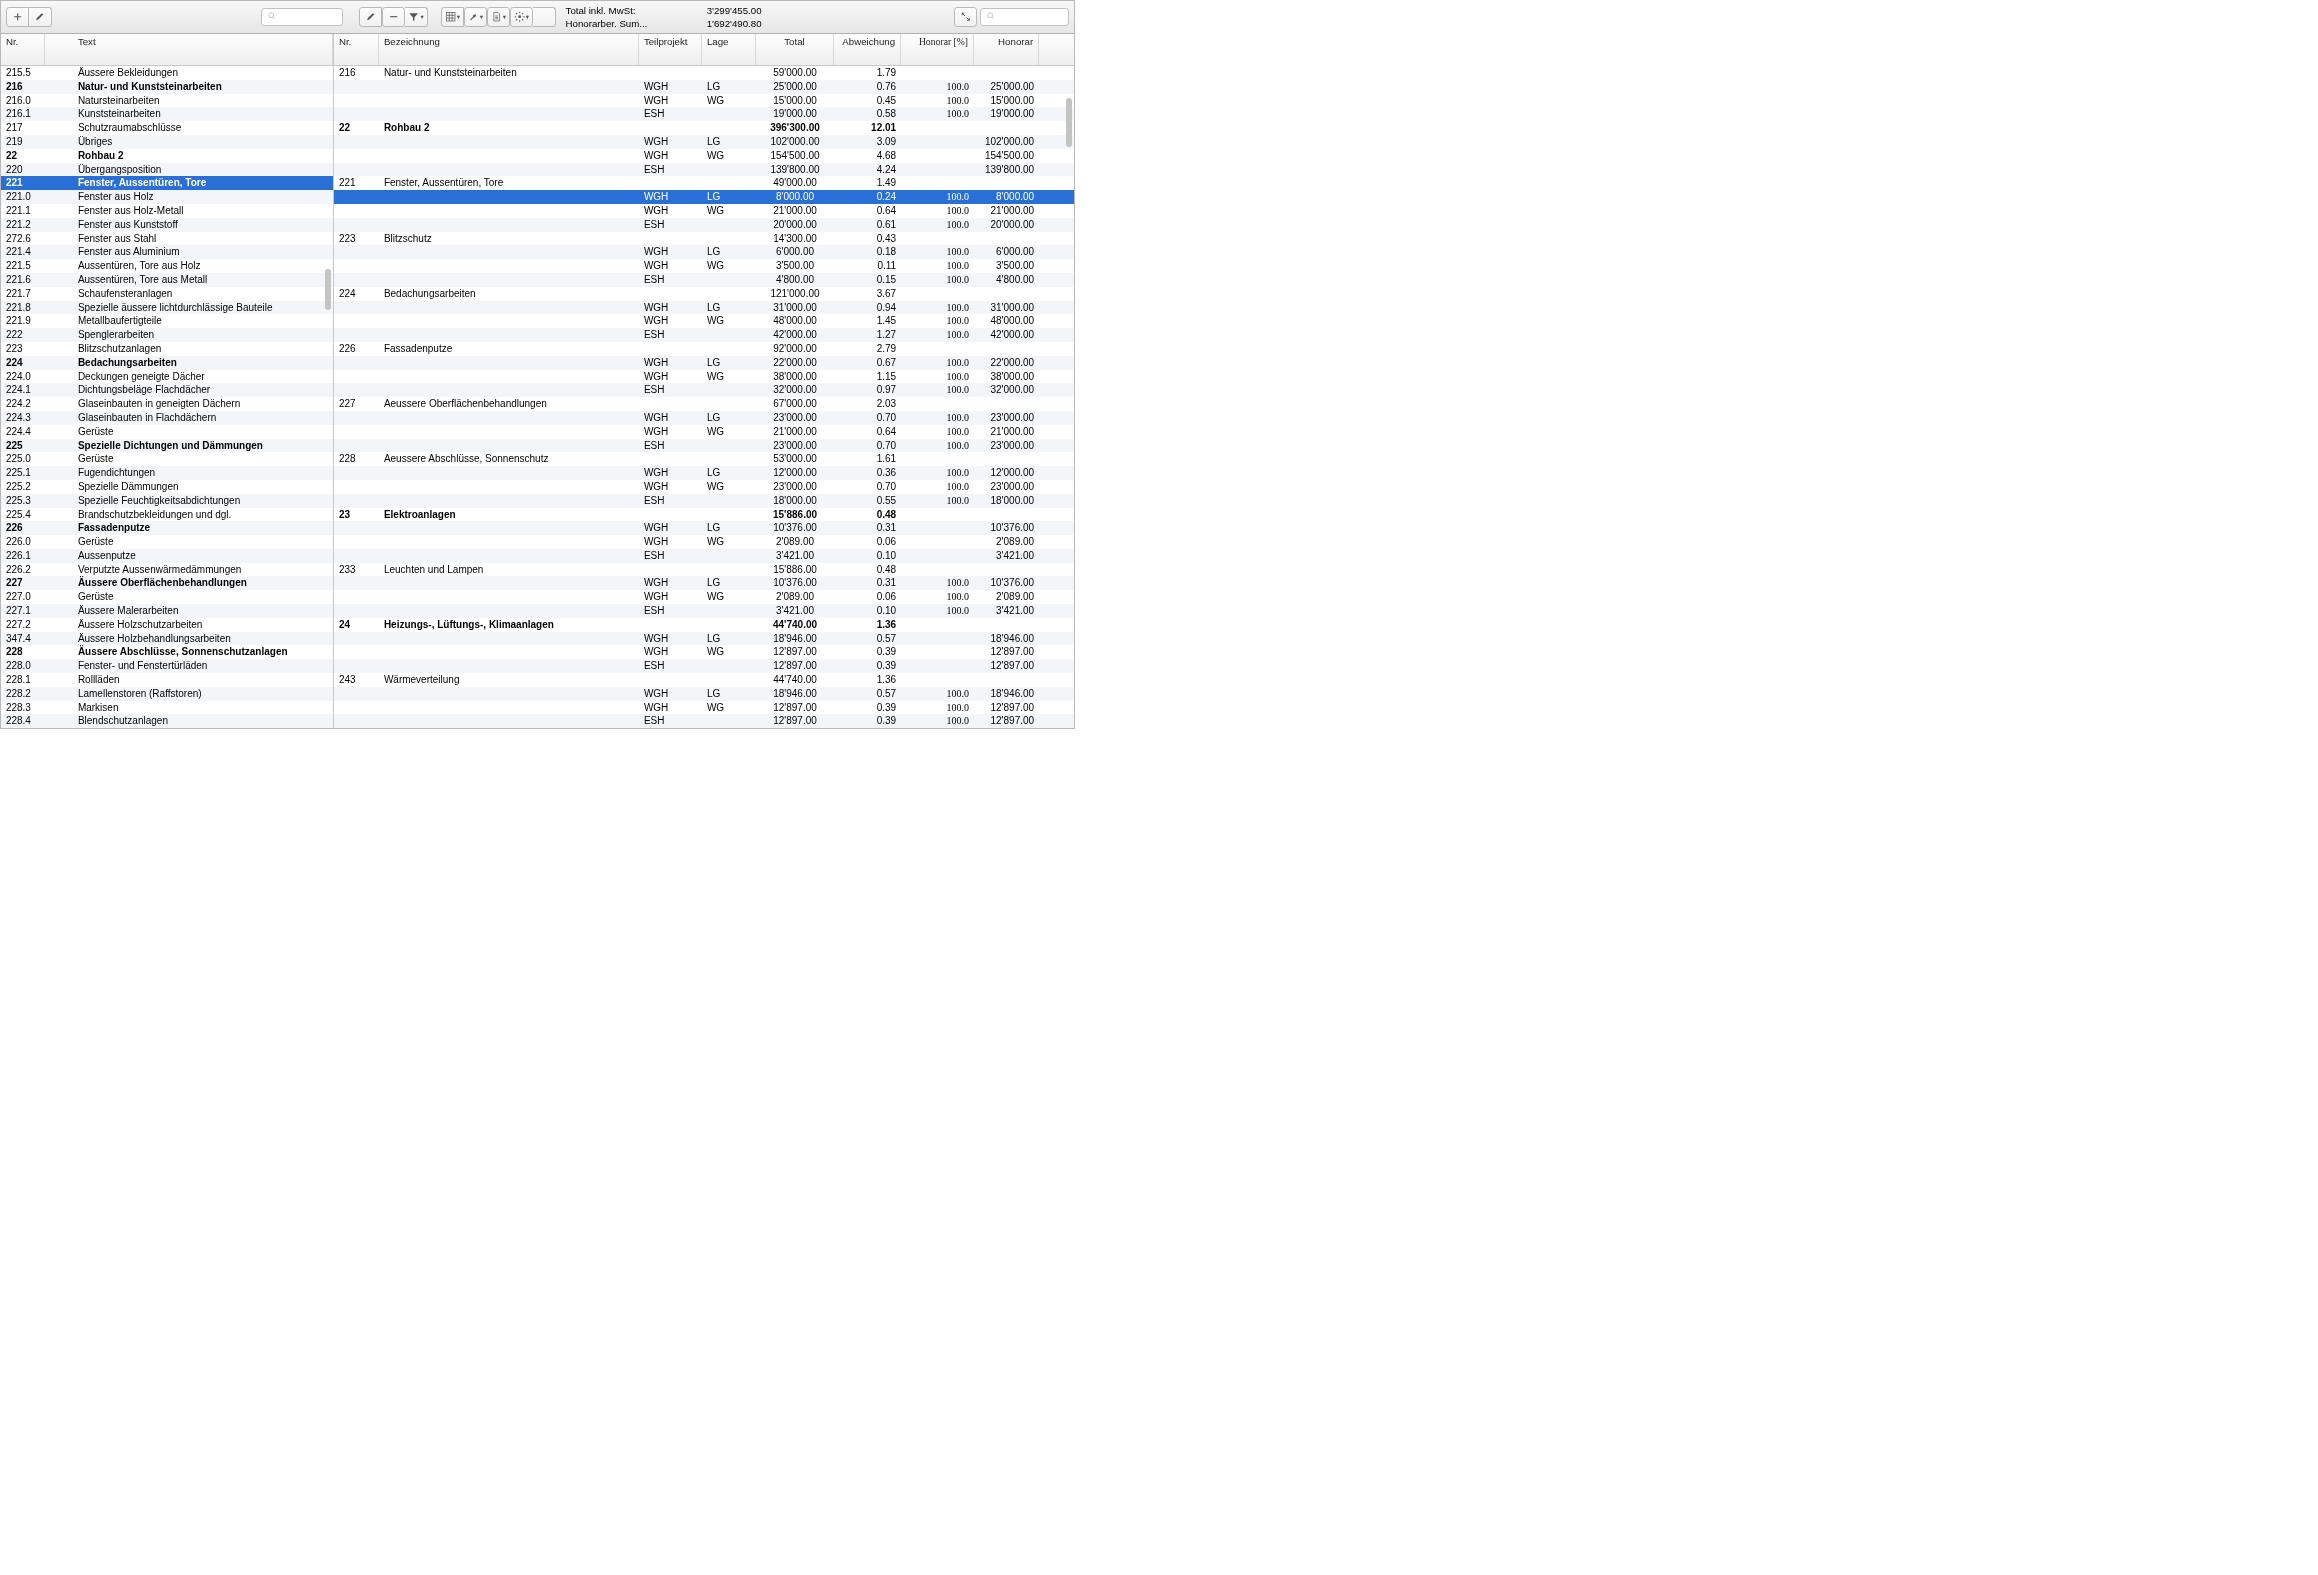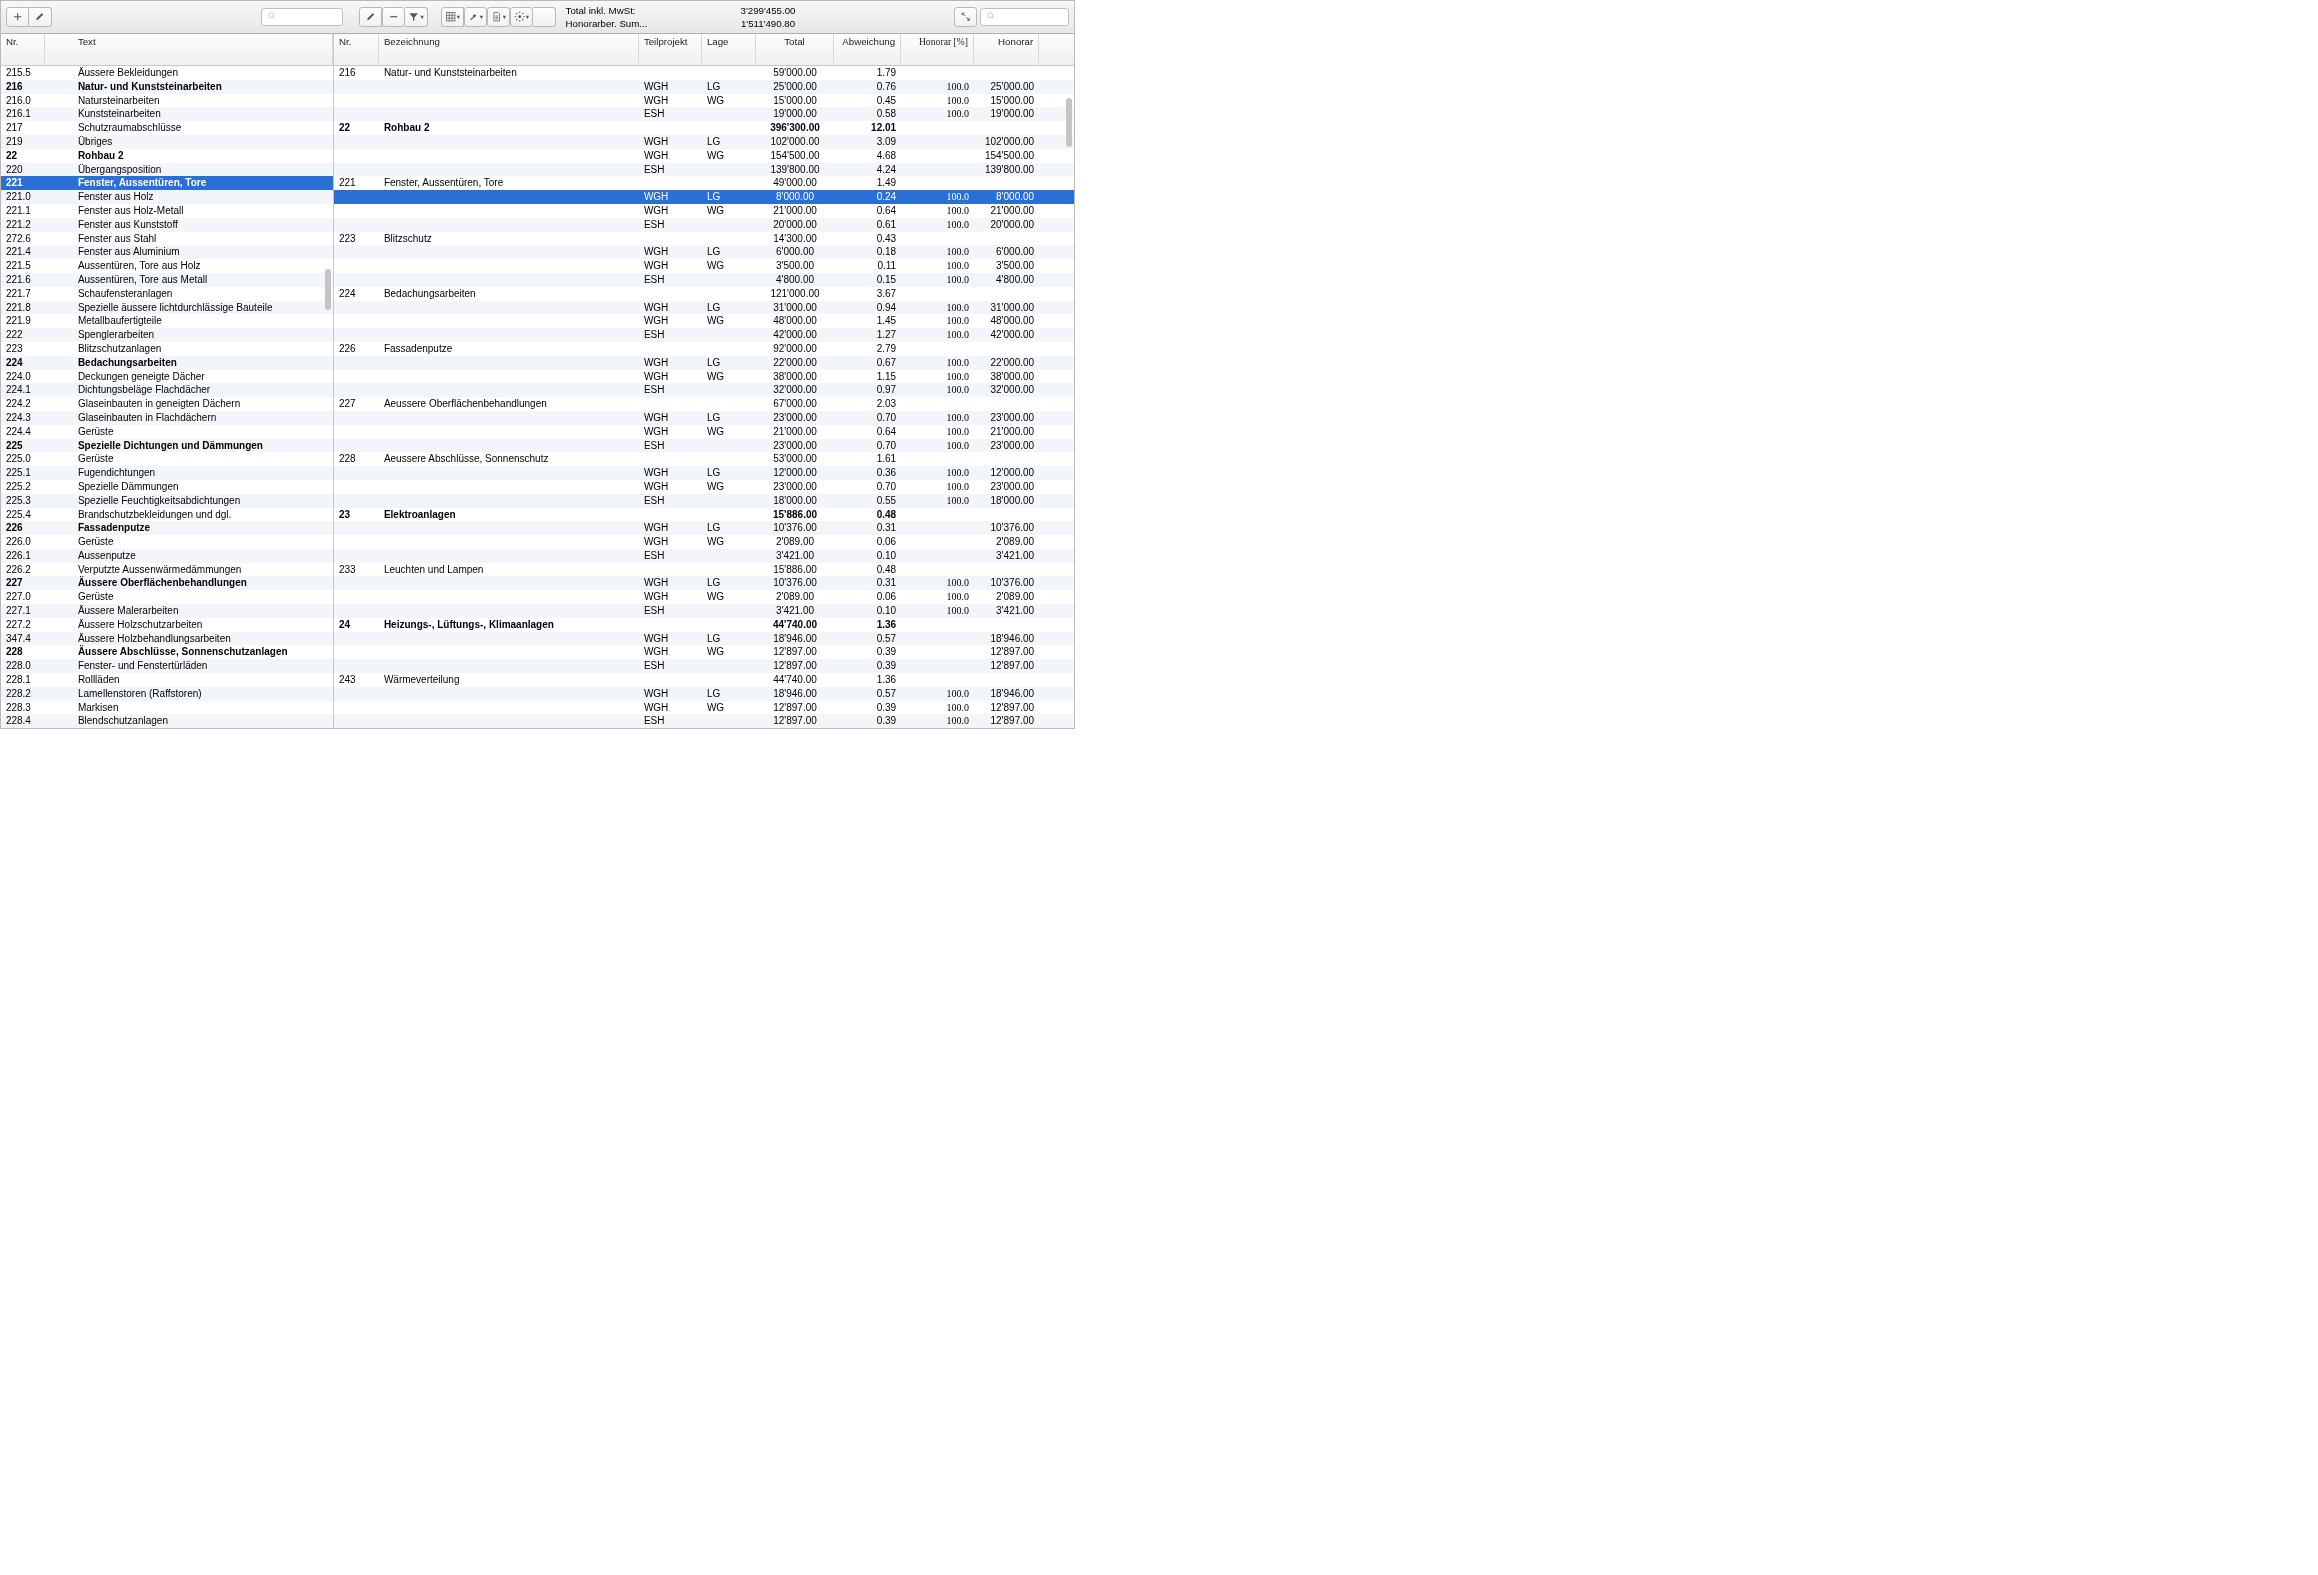--- a/index.html
+++ b/index.html
@@ -44,21 +44,21 @@
   background: #fff;
   display: flex;
   align-items: center;
   padding: 0 4.9px;
 }
 .search svg { width: 9.7px; height: 9.7px; opacity: .5; }
 .search input { border: none; outline: none; font-size: 9.7px; width: 57px; background: transparent; margin-left: 3.2px; }
 .totals { display: flex; flex-direction: column; font-size: 9.7px; margin-left: 6.5px; line-height: 1.35; }
 .totals .row { display: flex; }
 .totals .lbl { width: 123px; }
-.totals .val { width: 73px; text-align: center; margin-left: 43px; }
+.totals .val { width: 73px; text-align: right; }
 .spacer { flex: 1; }
 
 .panes { flex: 1; display: flex; overflow: hidden; }
 .pane { display: flex; flex-direction: column; border-right: 0.8px solid #c8c8c8; overflow: hidden; }
 .pane.left { width: 333px; }
 .pane.right { flex: 1; }
 .pane:last-child { border-right: none; }
 
 .thead {
   height: 32px;
@@ -189,21 +189,21 @@
         </div>
     </div>
 
     <div class="totals">
       <div class="row">
           <span class="lbl">Total inkl. MwSt:</span>
           <span class="val">3'299'455.00</span>
         </div>
       <div class="row">
           <span class="lbl">Honorarber. Sum...</span>
-          <span class="val">1'511'490.80</span>
+          <span class="val">1'692'490.80</span>
         </div>
     </div>
 
     <div class="spacer"></div>
     <div class="tbtn">
         <svg viewBox="0 0 16 16">
           <path d="M3 3l4 4M3 3v3M3 3h3M13 13l-4-4M13 13v-3M13 13h-3" stroke="#555" fill="none" stroke-width="1.3"></path>
         </svg>
       </div>
     <div class="search" style="width:89px">

